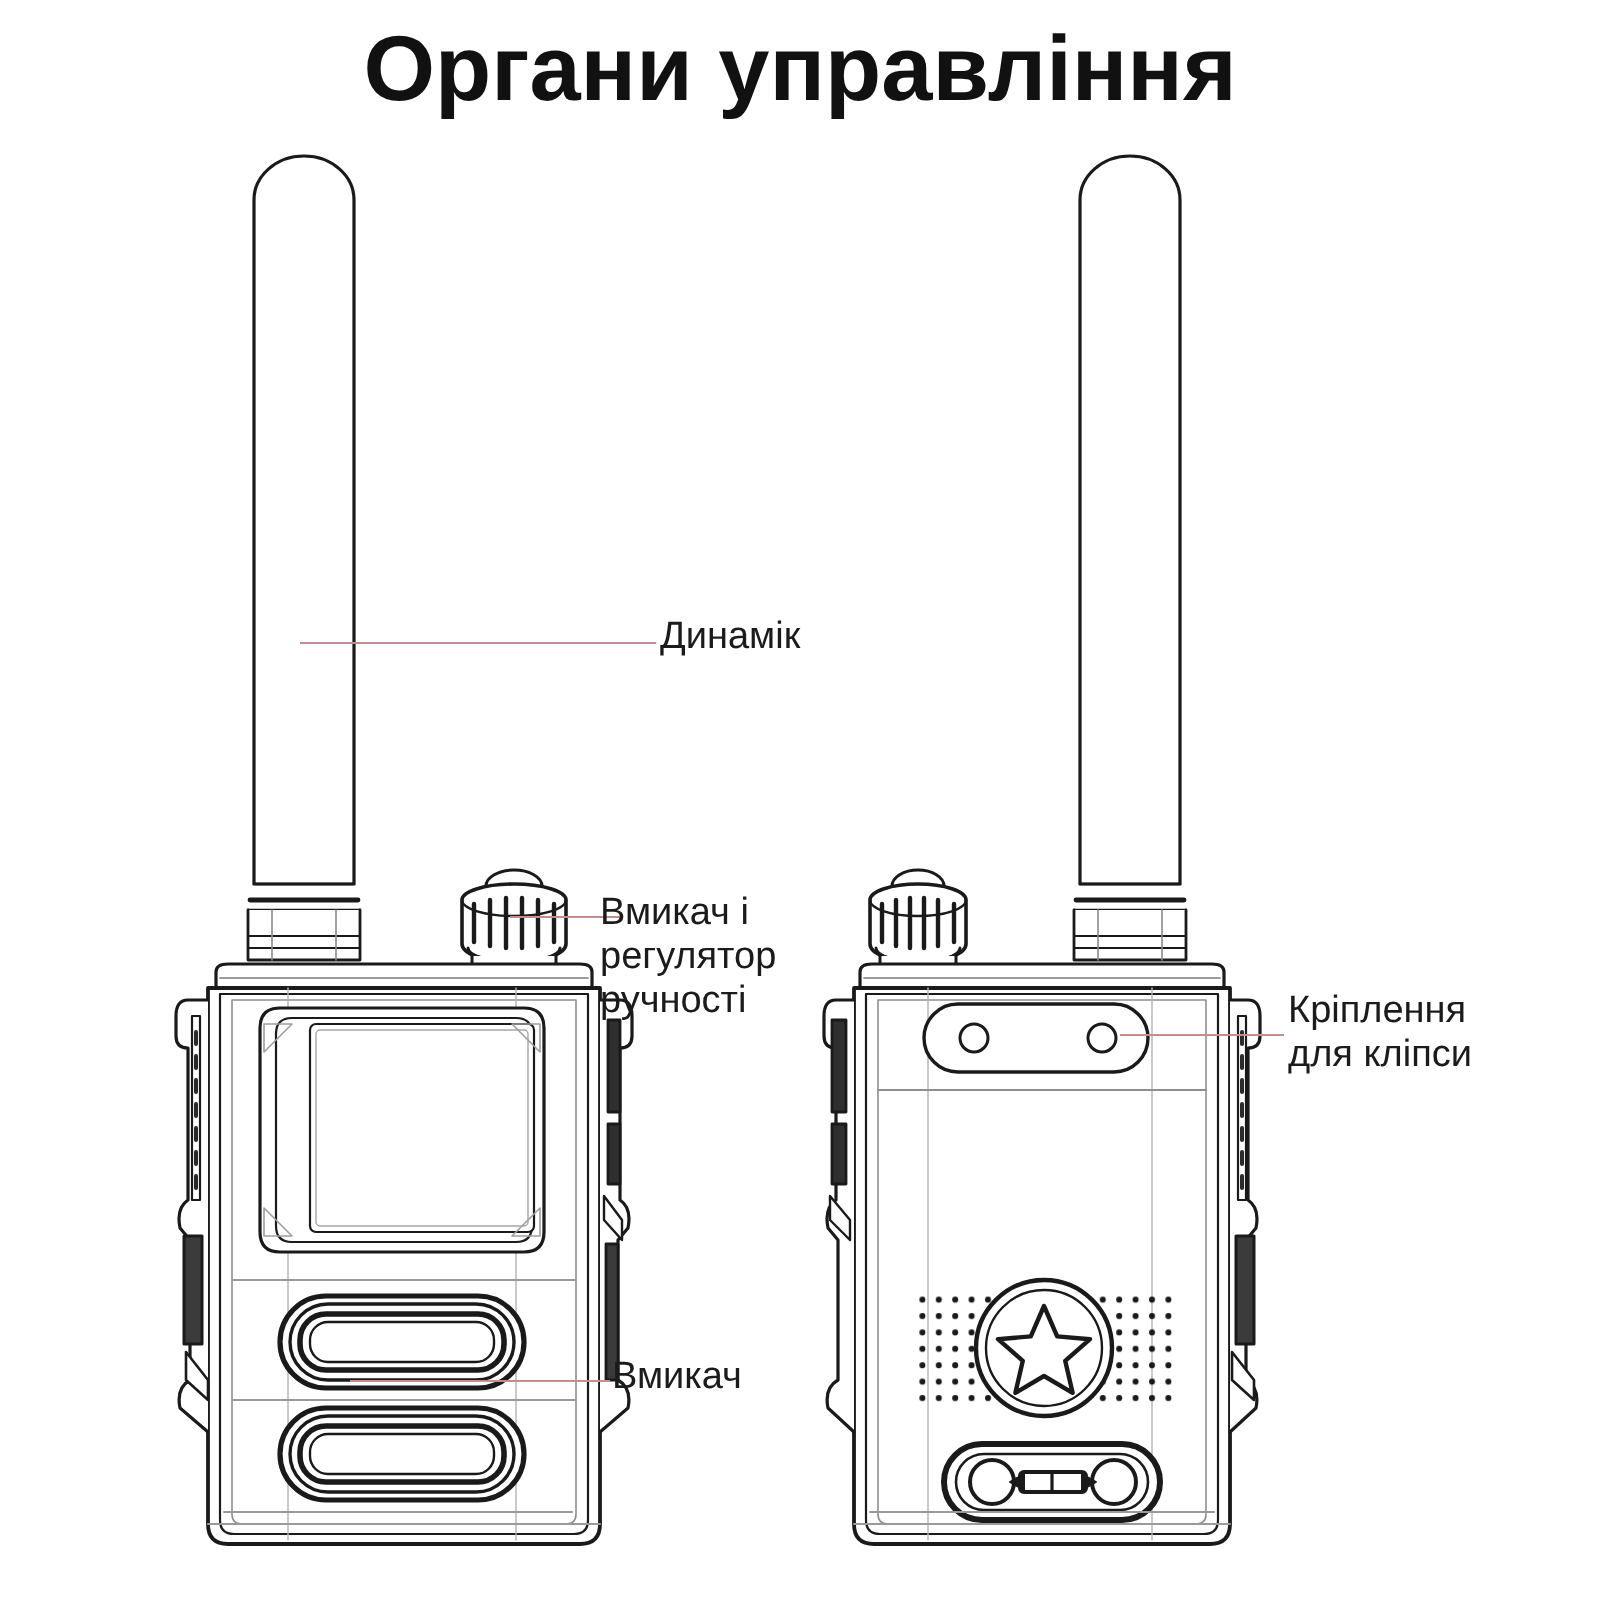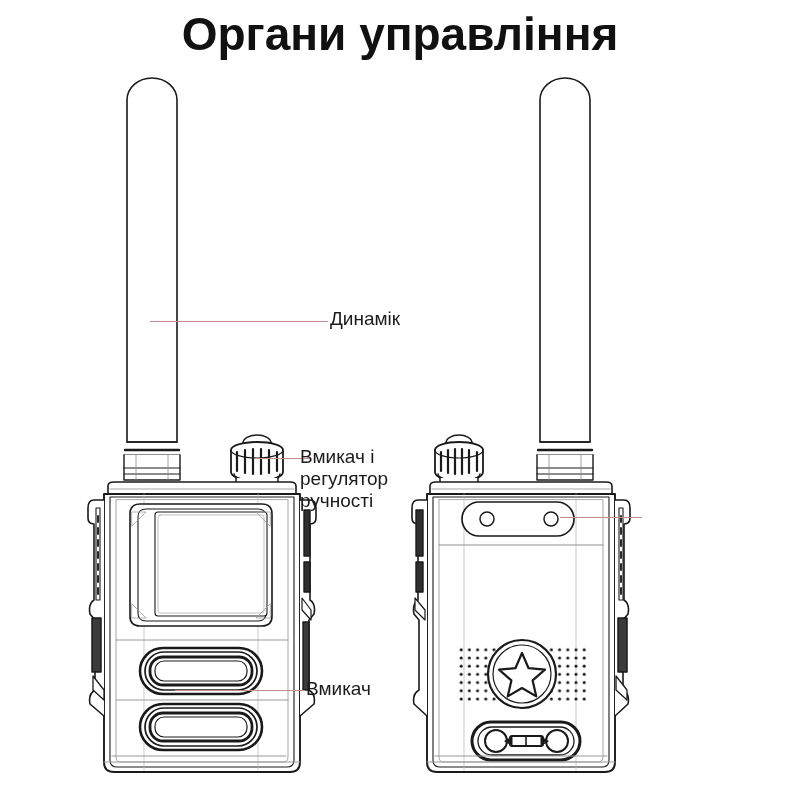--- a/index.html
+++ b/index.html
@@ -285,14 +285,16 @@
   <div class="leader" id="leader-antenna"></div>
   <div class="leader" id="leader-knob"></div>
   <div class="leader" id="leader-speaker"></div>
   <div class="leader" id="leader-clip"></div>
 
   <div class="callout" id="label-antenna">Динамік</div>
   <div class="callout" id="label-knob">Вмикач і
 регулятор
 ручності</div>
   <div class="callout" id="label-speaker">Вмикач</div>
+  <div class="callout" id="label-clip">Кріплення
+для кліпси</div>
 
 </div>
 
 </body></html>

